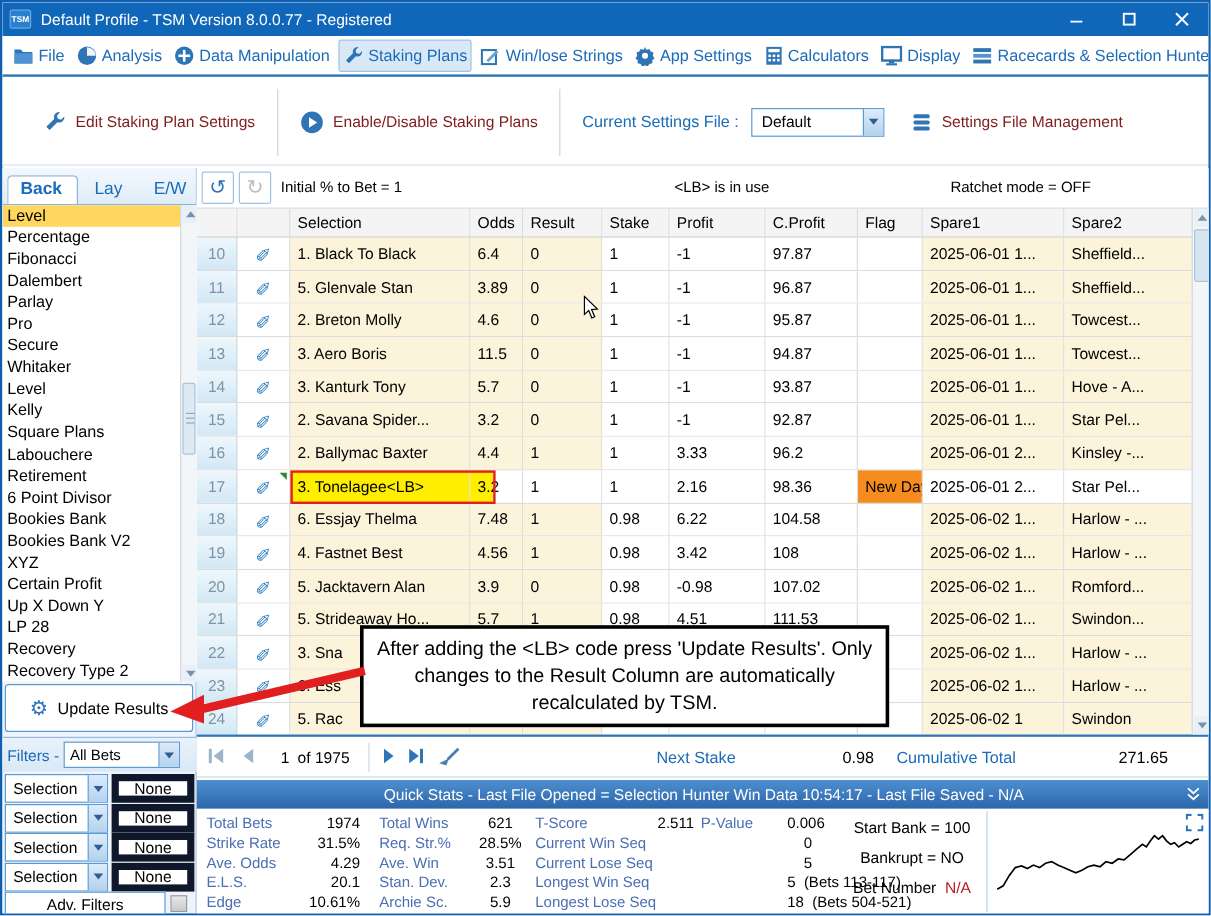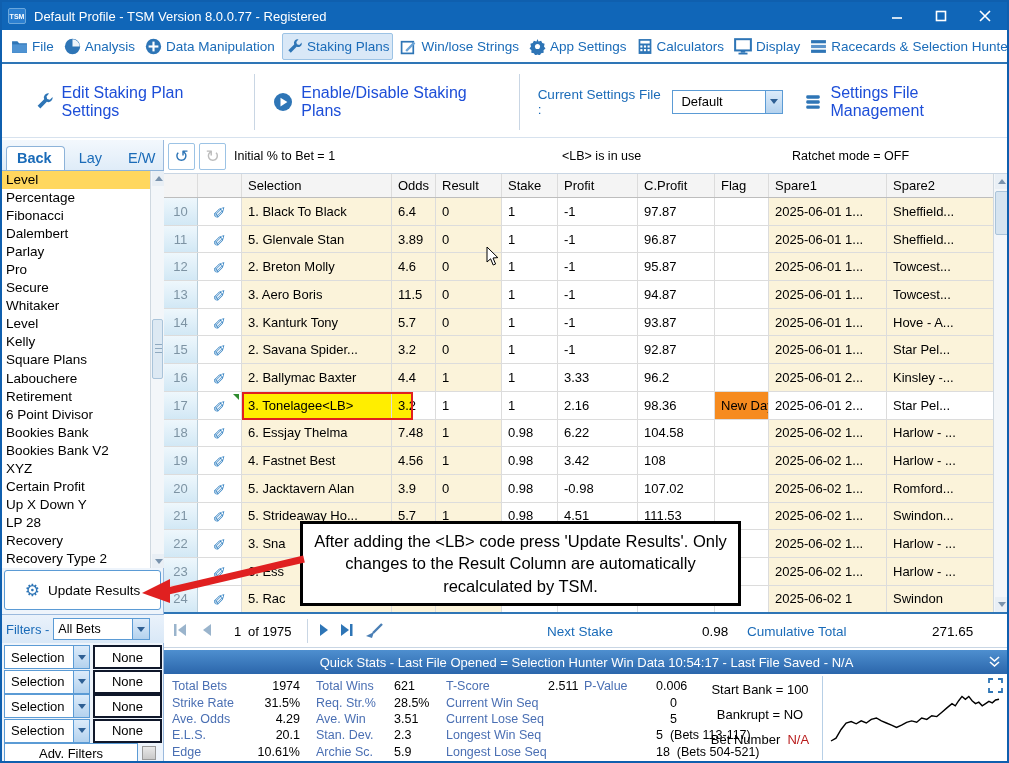--- a/index.html
+++ b/index.html
@@ -15,21 +15,21 @@
   .wc svg { display:block; }
 
   
   .menubar { position:absolute; left:0; top:28px; width:1005px; height:34px; background:#fff; display:flex; align-items:center; padding:0 6px; gap:4px; border-bottom:2px solid #2e75b6; }
   .menu-item { display:flex; align-items:center; gap:4px; color:#1a6bb8; font-size:13.5px; padding:4px 3px; white-space:nowrap; }
   .menu-item.active { background:#d9e8f7; border:1px solid #9cc3e5; border-radius:2px; }
   .mi-icon { display:flex; align-items:center; }
 
   
   .toolbar { position:absolute; left:0; top:64px; width:1005px; height:72px; background:#fff; display:flex; align-items:center; border-bottom:1px solid #d7e2ee; }
-  .tb-item { display:flex; align-items:center; gap:8px; font-size:16px; color:#1d4ed8; }
+  .tb-item { display:flex; align-items:center; gap:8px; font-size:13px; color:#7f1d1d; }
   .tb-sep { width:1px; height:56px; background:#c9d6e4; margin:0 18px; }
   .tb-blue { color:#1a6bb8; font-size:13.5px; }
   .dropdown { display:flex; align-items:center; border:1px solid #5b9bd5; background:#fff; height:24px; margin-left:10px; }
   .dd-value { font-size:13px; padding:0 8px; width:92px; }
   .dd-arrow { width:17px; height:22px; background:linear-gradient(#dcebfa,#b4d2ee); border-left:1px solid #5b9bd5; display:flex; align-items:center; justify-content:center; }
   .tri-down { width:0; height:0; border-left:4px solid transparent; border-right:4px solid transparent; border-top:5px solid #2e5f94; }
 
   
   .sidebar { position:absolute; left:0; top:138px; width:162px; height:623px; border-right:1px solid #9ab9dd; background:#eef4fb; }
   .tabsbar { position:absolute; left:0; top:0; width:100%; height:30px; display:flex; align-items:flex-end; background:linear-gradient(#f3f8fd,#dfecf8); padding-left:4px; gap:2px; }
@@ -43,21 +43,21 @@
   .gear-glyph { color:#2e75b6; font-size:17px; line-height:17px; }
   .filters-bar { position:absolute; left:0; top:474px; width:162px; height:29px; background:linear-gradient(#eaf2fb,#d9e8f7); border-top:1px solid #9ab9dd; display:flex; align-items:center; padding-left:4px; gap:4px; }
   .filters-label { color:#1a6bb8; font-size:13px; white-space:nowrap; }
   .filters-dd { display:flex; align-items:center; border:1px solid #5b9bd5; background:#fff; height:22px; }
   .filters-dd .dd-value { width:78px; padding:0 4px; font-size:12.5px; }
   .filters-dd .dd-arrow { height:20px; }
   .filter-row { position:absolute; left:2px; width:158px; height:24px; display:flex; gap:3px; }
   .fr-type { flex:0 0 86px; border:1px solid #5b9bd5; background:#fff; display:flex; align-items:center; }
   .fr-type span.lbl { flex:1; font-size:13px; padding-left:6px; }
   .fr-arrow { width:16px; height:100%; background:linear-gradient(#dcebfa,#b4d2ee); border-left:1px solid #5b9bd5; display:flex; align-items:center; justify-content:center; }
-  .fr-value { flex:1; border:2px solid #0f172a; background:#fff; font-size:13px; display:flex; align-items:center; justify-content:center; }
+  .fr-value { flex:1; border:6px solid #0f172a; background:#fff; font-size:13px; display:flex; align-items:center; justify-content:center; }
   .adv-row { position:absolute; left:2px; top:603px; width:158px; height:20px; display:flex; gap:4px; align-items:center; }
   .adv-btn { flex:0 0 134px; height:20px; border:1px solid #5b9bd5; background:#fff; font-size:13px; display:flex; align-items:center; justify-content:center; }
   .adv-check { width:14px; height:14px; background:linear-gradient(#e8e8e8,#c9c9c9); border:1px solid #9a9a9a; }
 
   
   .main { position:absolute; left:162px; top:138px; width:845px; height:623px; background:#fff; }
   .infobar { position:absolute; left:0; top:0; width:845px; height:34px; background:#fff; border-bottom:1px solid #c9d6e4; }
   .ib-btn { position:absolute; top:3px; width:27px; height:27px; border:1px solid #9cc3e5; border-radius:2px; display:flex; align-items:center; justify-content:center; font-size:17px; background:#fff; }
   .ib-text { position:absolute; top:9px; font-size:12.5px; color:#000; white-space:nowrap; }
 
@@ -108,21 +108,21 @@
 
   
   .qsbar { position:absolute; left:0; top:510px; width:845px; height:24px; background:linear-gradient(#4e8fcf,#2b66ab); color:#fff; font-size:13px; display:flex; align-items:center; justify-content:center; }
   .qs-chev { position:absolute; right:8px; top:5px; }
   .stats { position:absolute; left:0; top:534px; width:845px; height:89px; background:#fff; }
   .stat-group { position:absolute; top:4px; }
   .stat-row { display:flex; height:16.4px; align-items:center; }
   .stat-label { color:#4a6fb3; font-size:12.5px; white-space:nowrap; }
   .stat-value { color:#000; font-size:12.5px; white-space:pre; }
   .g0 { left:8px; } .g0 .stat-label{width:78px;} .g0 .stat-value{width:50px; text-align:right;}
-  .g1 { left:152px; } .g1 .stat-label{width:78px;} .g1 .stat-value{width:46px; text-align:left;}
+  .g1 { left:152px; } .g1 .stat-label{width:78px;} .g1 .stat-value{width:46px; text-align:center;}
   .g2 { left:262px; } .g2 .stat-label{width:122px;padding-left:20px;} .g2 .stat-value{width:40px;}
   .g3 { left:420px; } .g3 .stat-label{width:56px;} .g3 .stat-value{padding-left:16px;}
   .bankcol { position:absolute; left:536px; top:8px; width:120px; text-align:center; font-size:13px; color:#000; }
   .bankcol div { margin-bottom:10px; white-space:nowrap; }
   .betnum-val { color:#b91c1c; }
   .chartdiv { position:absolute; left:658px; top:2px; width:185px; height:84px; border-left:1px solid #b7cfe6; }
   .expand-ic { position:absolute; right:4px; top:2px; }
 
   
   .callout { position:absolute; left:298px; top:519px; width:441px; height:85px; background:#fff; border:3px solid #000; display:flex; align-items:center; justify-content:center; text-align:center; font-size:16.5px; color:#000; padding:2px 8px; z-index:20; line-height:1.35; }

